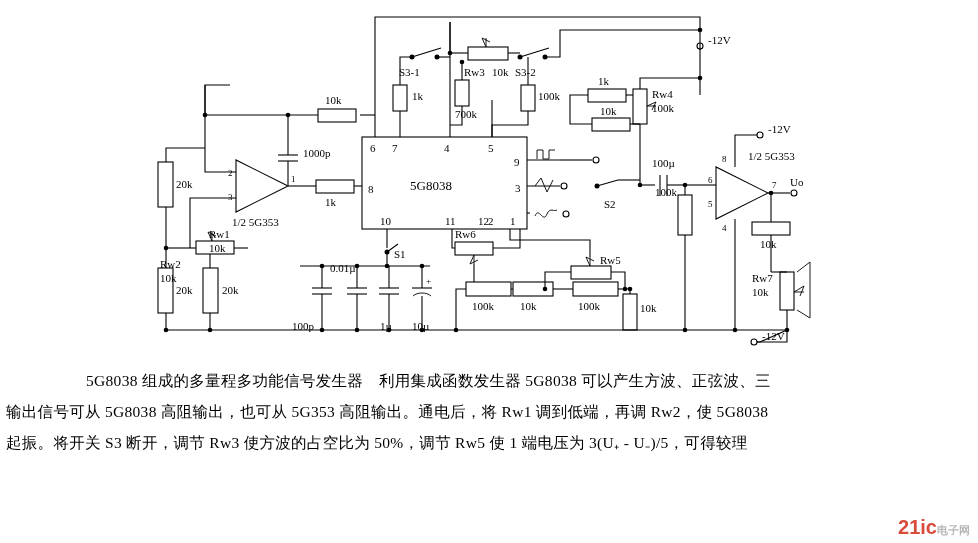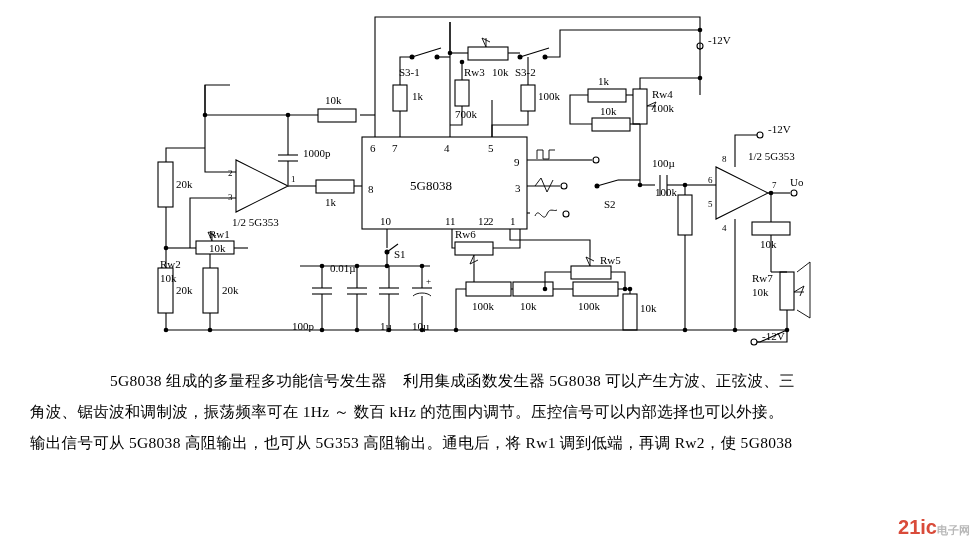--- a/index.html
+++ b/index.html
@@ -5,21 +5,21 @@
   html,body{margin:0;padding:0;background:#ffffff;}
   body{width:978px;height:543px;font-family:"Liberation Serif",serif;color:#000;position:relative;overflow:hidden;}
   #circuit-wrap{position:absolute;left:0;top:0;width:978px;height:360px;}
   svg{display:block;}
   .lbl{font-family:"Liberation Serif",serif;font-size:11px;fill:#000;}
   .lbl-sm{font-family:"Liberation Serif",serif;font-size:9px;fill:#000;}
   .lbl-big{font-family:"Liberation Serif",serif;font-size:13px;fill:#000;}
   .wire{stroke:#000;stroke-width:1.1;fill:none;}
   .wire-thin{stroke:#000;stroke-width:0.9;fill:none;}
   .box{stroke:#000;stroke-width:1.1;fill:#fff;}
-  #caption{position:absolute;left:0;top:368px;width:978px;padding:0 30px;box-sizing:border-box;}
+  #caption{position:absolute;left:0;top:368px;width:978px;padding:0 6px;box-sizing:border-box;}
   #caption p{margin:0 0 5px 0;font-size:15.5px;line-height:26px;letter-spacing:0.3px;text-align:justify;}
   #caption p.first{text-indent:80px;}
   .wm{position:absolute;right:8px;bottom:4px;font-family:"Liberation Sans",sans-serif;font-size:20px;font-weight:bold;color:#c9c9c9;letter-spacing:0px;}
   .wm .red{color:#d94b3a;}
   .wm .small{font-size:11px;color:#b8b8b8;}
 </style>
 </head>
 <body>
 
 <div id="circuit-wrap">
@@ -315,19 +315,19 @@
   <circle cx="357" cy="266" r="2.3" fill="#000"></circle>
   <circle cx="322" cy="266" r="2.3" fill="#000"></circle>
   <circle cx="422" cy="266" r="2.3" fill="#000"></circle>
   <circle cx="787" cy="330" r="2.3" fill="#000"></circle>
   <circle cx="166" cy="330" r="2.3" fill="#000"></circle>
 </svg>
 </div>
 
 <div id="caption">
   <p class="first">5G8038 组成的多量程多功能信号发生器　利用集成函数发生器 5G8038 可以产生方波、正弦波、三</p>
-  <p>角波、锯齿波和调制波，振荡频率可在 1Hz ～ 数百 kHz 的范围内调节。压控信号可以内部选择也可以外接。</p>
   <p>输出信号可从 5G8038 高阻输出，也可从 5G353 高阻输出。通电后，将 Rw1 调到低端，再调 Rw2，使 5G8038</p>
+  <p>起振。将开关 S3 断开，调节 Rw3 使方波的占空比为 50%，调节 Rw5 使 1 端电压为 3(U₊ - U₋)/5，可得较理</p>
 </div>
 
 <div class="wm">
   <span class="red">21ic</span><span class="small">电子网</span>
 </div>
 
 </body></html>

